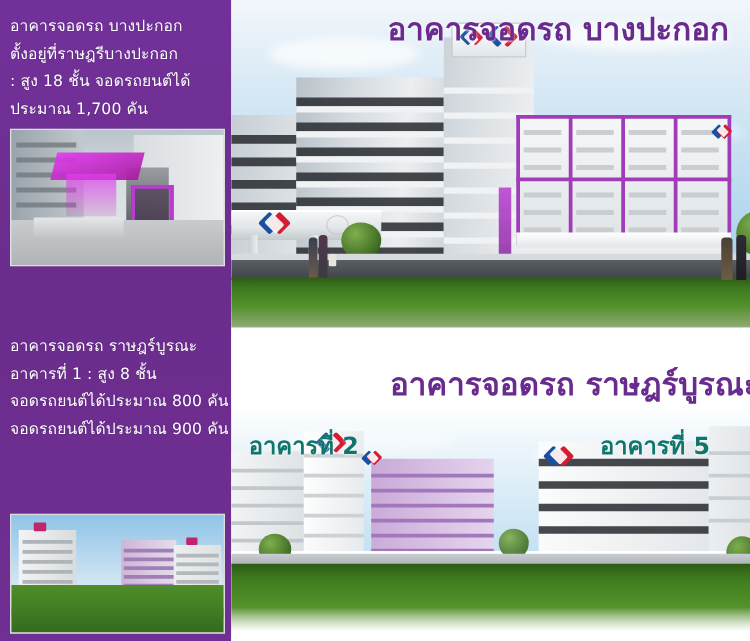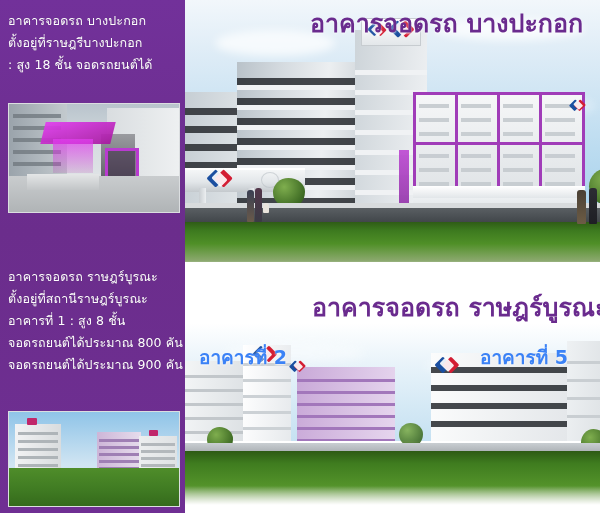--- a/index.html
+++ b/index.html
@@ -149,38 +149,39 @@
     font-size:25px;
     line-height:30px;
     font-weight:700;
     white-space:nowrap;
     text-shadow:0 1px 2px rgba(255,255,255,.85);
   }
   #head-1{left:310px;top:9px;}
   #head-2{left:312px;top:293px;}
 
   .bldg-label{
-    position:absolute;color:#3b82f6;font-size:19px;line-height:24px;
+    position:absolute;color:#0f766e;font-size:19px;line-height:24px;
     font-weight:700;white-space:nowrap;
     text-shadow:0 1px 2px rgba(255,255,255,.8);
   }
   #lab-2{left:199px;top:345px;}
   #lab-1{left:480px;top:345px;}
 </style>
 </head>
 <body>
 
 <div id="stage">
 
   <div class="left-col">
 
     <div class="txt-block" id="block-a">
       <span class="ln">อาคารจอดรถ บางปะกอก</span>
       <span class="ln">ตั้งอยู่ที่ราษฎรีบางปะกอก</span>
       <span class="ln">: สูง 18 ชั้น จอดรถยนต์ได้</span>
+      <span class="ln">ประมาณ 1,700 คัน</span>
     </div>
 
     <div class="inset" id="inset-1">
       <div class="e-sky"></div>
       <div class="e-right"></div>
       <div class="e-bldgL">
         <span class="w" style="top:10px"></span>
           <span class="w" style="top:22px"></span>
         <span class="w" style="top:34px"></span>
           <span class="w" style="top:46px"></span>
@@ -191,21 +192,20 @@
       <div class="e-canopy2"></div>
       <div class="e-door"></div>
       <div class="e-ground"></div>
       <div class="e-wall"></div>
 
     </div>
 
 
     <div class="txt-block" id="block-b">
       <span class="ln">อาคารจอดรถ ราษฎร์บูรณะ</span>
-      <span class="ln">ตั้งอยู่ที่สถานีราษฎร์บูรณะ</span>
       <span class="ln">อาคารที่ 1 : สูง 8 ชั้น</span>
       <span class="ln">จอดรถยนต์ได้ประมาณ 800 คัน</span>
       <span class="ln">จอดรถยนต์ได้ประมาณ 900 คัน</span>
     </div>
 
     <div class="inset" id="inset-2">
       <div class="t-sky"></div>
       <div class="t-b1">
         <span class="fl" style="top:8px"></span>
           <span class="fl" style="top:16px"></span>

